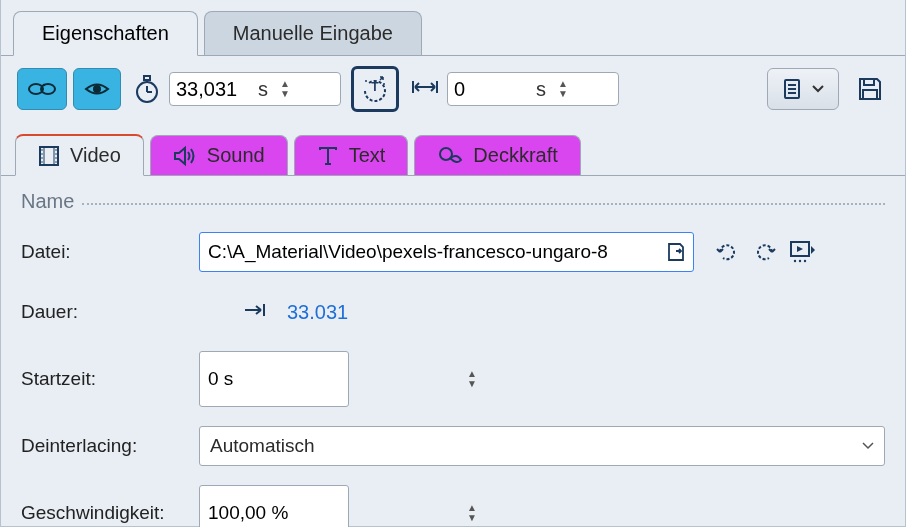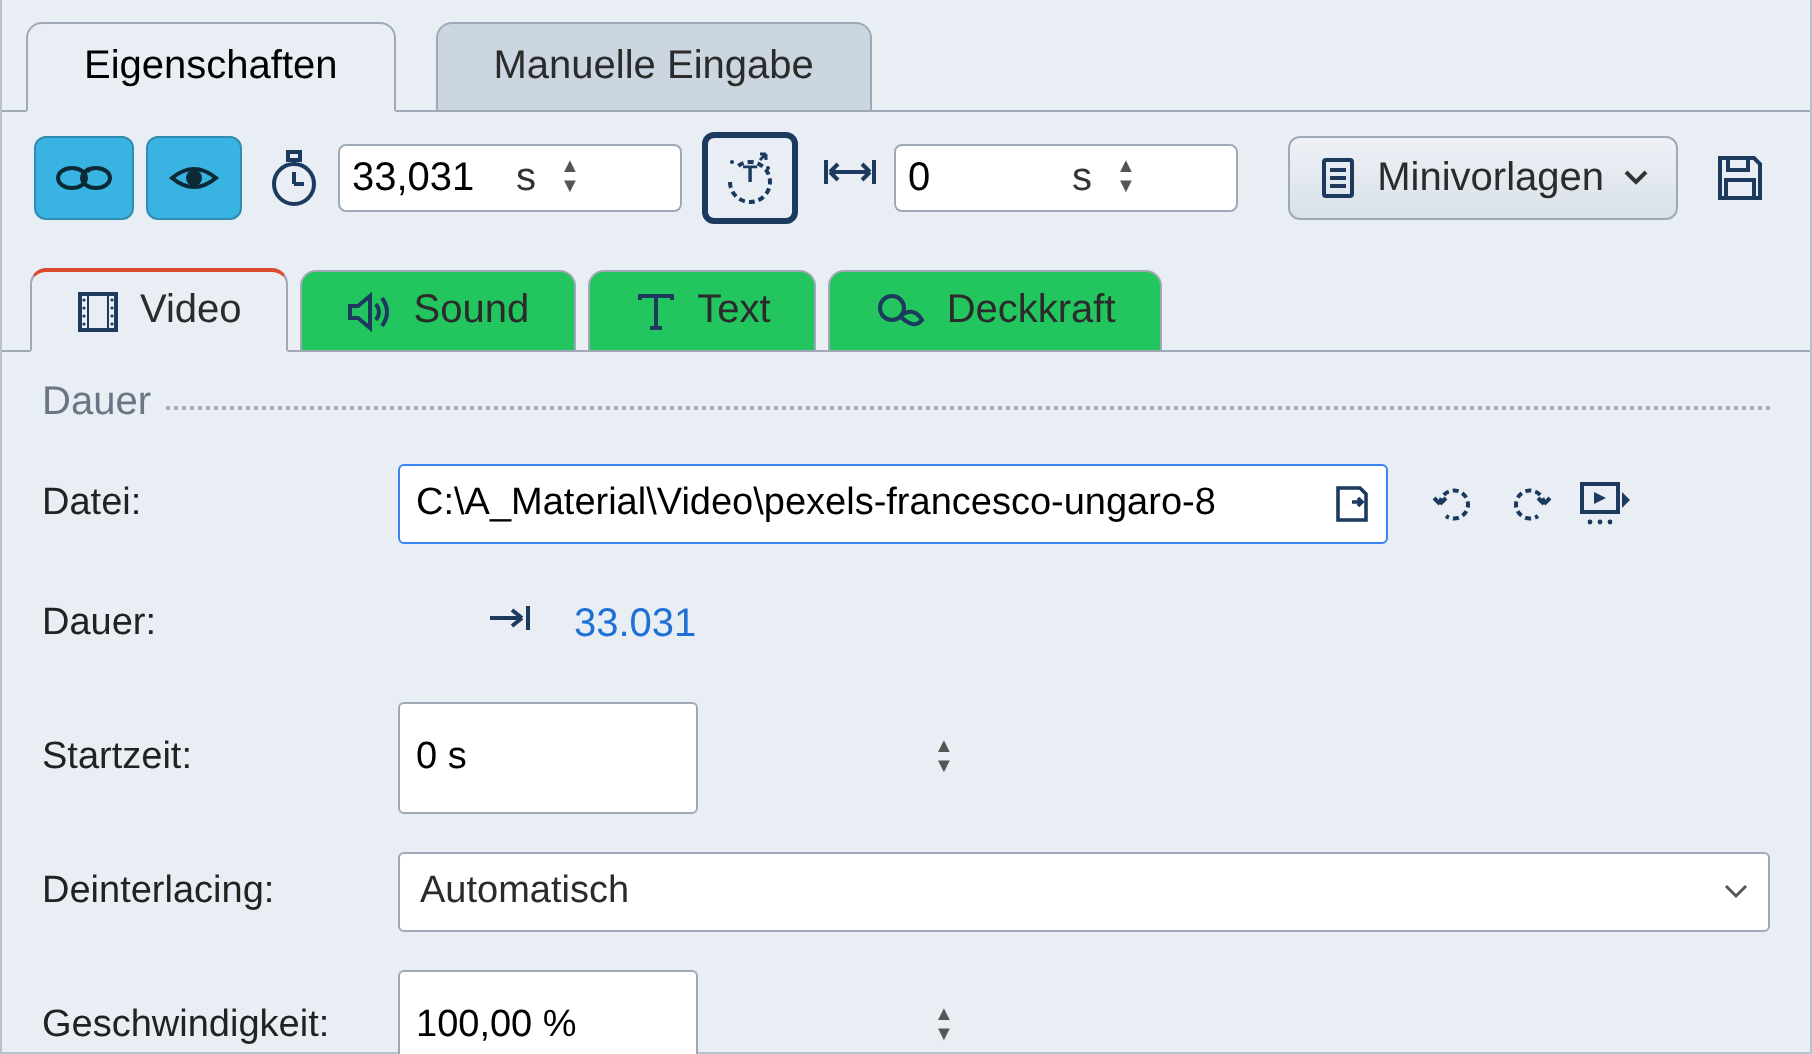--- a/index.html
+++ b/index.html
@@ -29,21 +29,21 @@
     padding-left: 12px;
     border-bottom: 1px solid #9fa9b6;
     background: #e8eef4;
   }
   .main-tab {
     padding: 10px 28px 10px 28px;
     border: 1px solid #9fa9b6;
     border-bottom: none;
     border-top-left-radius: 8px;
     border-top-right-radius: 8px;
-    margin-right: 20px;
+    margin-right: 6px;
     margin-bottom: 0;
     font-size: 20px;
     background: #ccd6e0;
     cursor: pointer;
     position: relative;
   }
   .main-tab.active {
     background: #e8eef4;
     border-bottom: 1px solid #e8eef4;
     margin-bottom: -1px;
@@ -136,21 +136,21 @@
     display: flex;
     align-items: center;
     gap: 10px;
     padding: 8px 22px;
     border: 1px solid #9fa9b6;
     border-bottom: none;
     border-top-left-radius: 8px;
     border-top-right-radius: 8px;
     margin-right: 6px;
     font-size: 20px;
-    background: #22c55e;
+    background: #d946ef;
     cursor: pointer;
   }
   .sub-tab.active {
     background: #e8eef4;
     border-bottom: 1px solid #e8eef4;
     margin-bottom: -1px;
     border-top: 2px solid #d94b2f;
   }
   .sub-tab svg { flex-shrink: 0; }
   
@@ -339,21 +339,20 @@
 
     <div style="flex:1"></div>
 
     <div class="templates-btn">
       <svg width="20" height="22" viewBox="0 0 20 22">
         <rect x="3" y="2" width="14" height="18" rx="1" fill="none" stroke="#1b3a5e" stroke-width="2"></rect>
         <line x1="6" y1="7" x2="14" y2="7" stroke="#1b3a5e" stroke-width="2"></line>
         <line x1="6" y1="11" x2="14" y2="11" stroke="#1b3a5e" stroke-width="2"></line>
         <line x1="6" y1="15" x2="14" y2="15" stroke="#1b3a5e" stroke-width="2"></line>
       </svg>
-      <span>Minivorlagen</span>
       <svg width="12" height="8" viewBox="0 0 12 8">
         <path d="M 1 1 L 6 6 L 11 1" fill="none" stroke="#333" stroke-width="2"></path>
       </svg>
     </div>
 
     <div class="icon-btn" style="margin-left:6px;">
       <svg width="26" height="26" viewBox="0 0 26 26">
         <path d="M 3 3 L 20 3 L 23 6 L 23 23 L 3 23 Z" fill="none" stroke="#1b3a5e" stroke-width="2"></path>
         <rect x="7" y="3" width="10" height="6" fill="none" stroke="#1b3a5e" stroke-width="2"></rect>
         <rect x="6" y="14" width="14" height="9" fill="none" stroke="#1b3a5e" stroke-width="2"></rect>
@@ -396,21 +395,21 @@
       <svg width="26" height="22" viewBox="0 0 26 22">
         <circle cx="9" cy="9" r="6" fill="none" stroke="#1b3a5e" stroke-width="2"></circle>
         <path d="M 13 13 Q 20 8 24 15 Q 20 20 13 13" fill="none" stroke="#1b3a5e" stroke-width="2"></path>
       </svg>
       <span>Deckkraft</span>
     </div>
   </div>
 
   <div class="content">
     <div class="section-title">
-      <span>Dauer</span>
+      <span>Name</span>
       <span class="dots"></span>
     </div>
 
     <div class="form-row">
       <div class="form-label">Datei:</div>
       <div class="path-input">
         <input value="C:\A_Material\Video\pexels-francesco-ungaro-8" style="">
         <span class="browse">
           <svg width="20" height="22" viewBox="0 0 20 22">
             <path d="M 3 3 L 14 3 L 17 6 L 17 19 L 3 19 Z" fill="none" stroke="#1b3a5e" stroke-width="1.8"></path>

